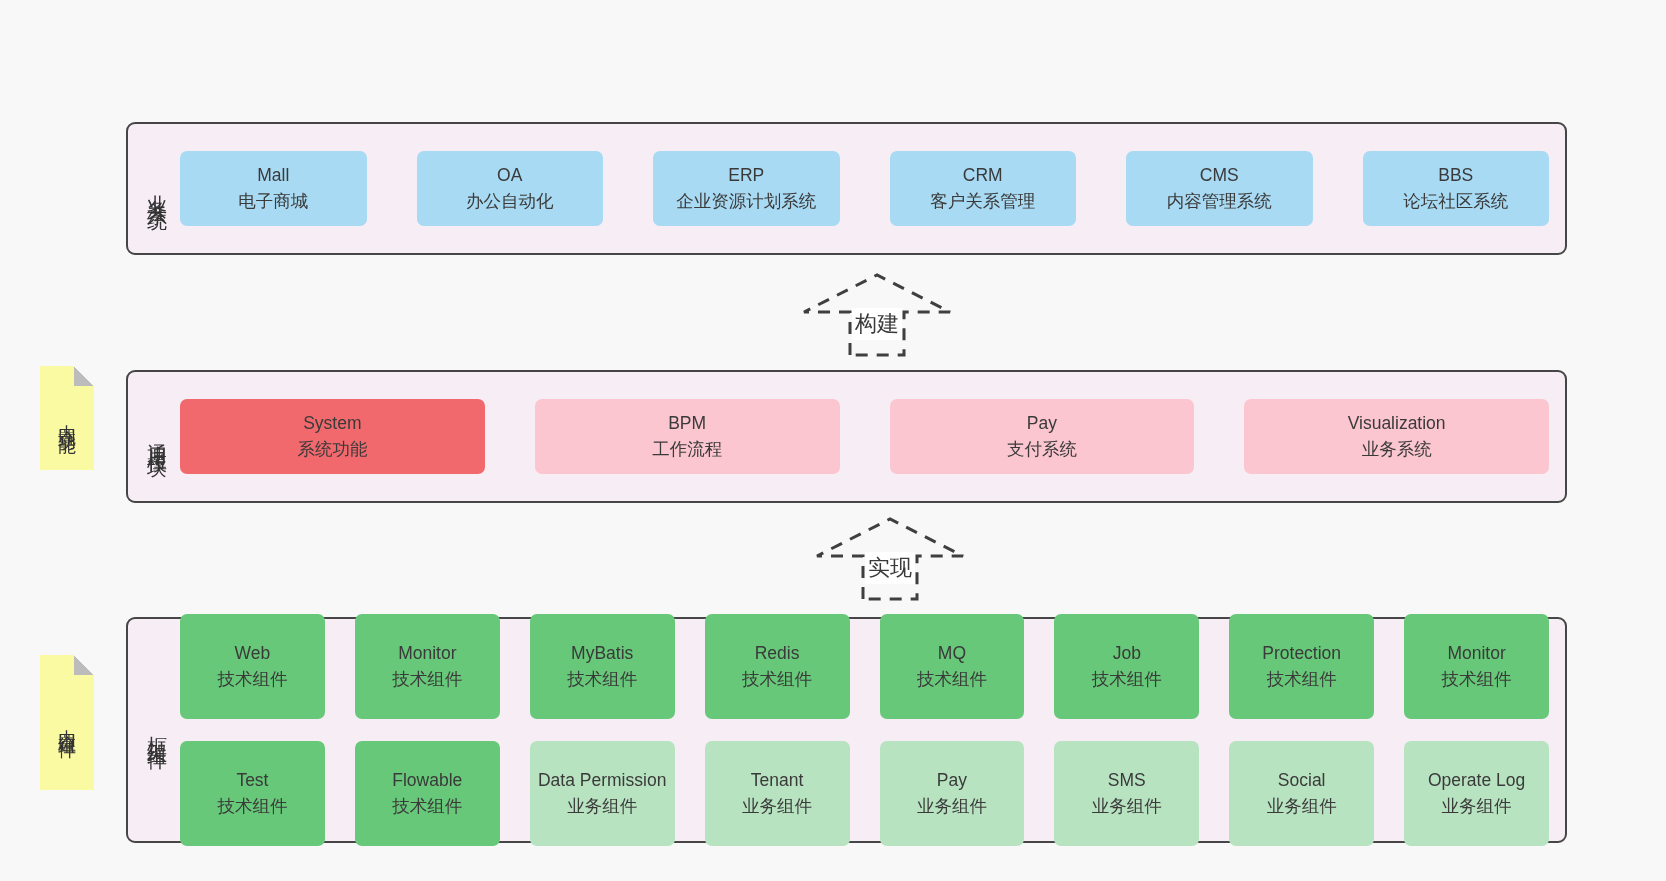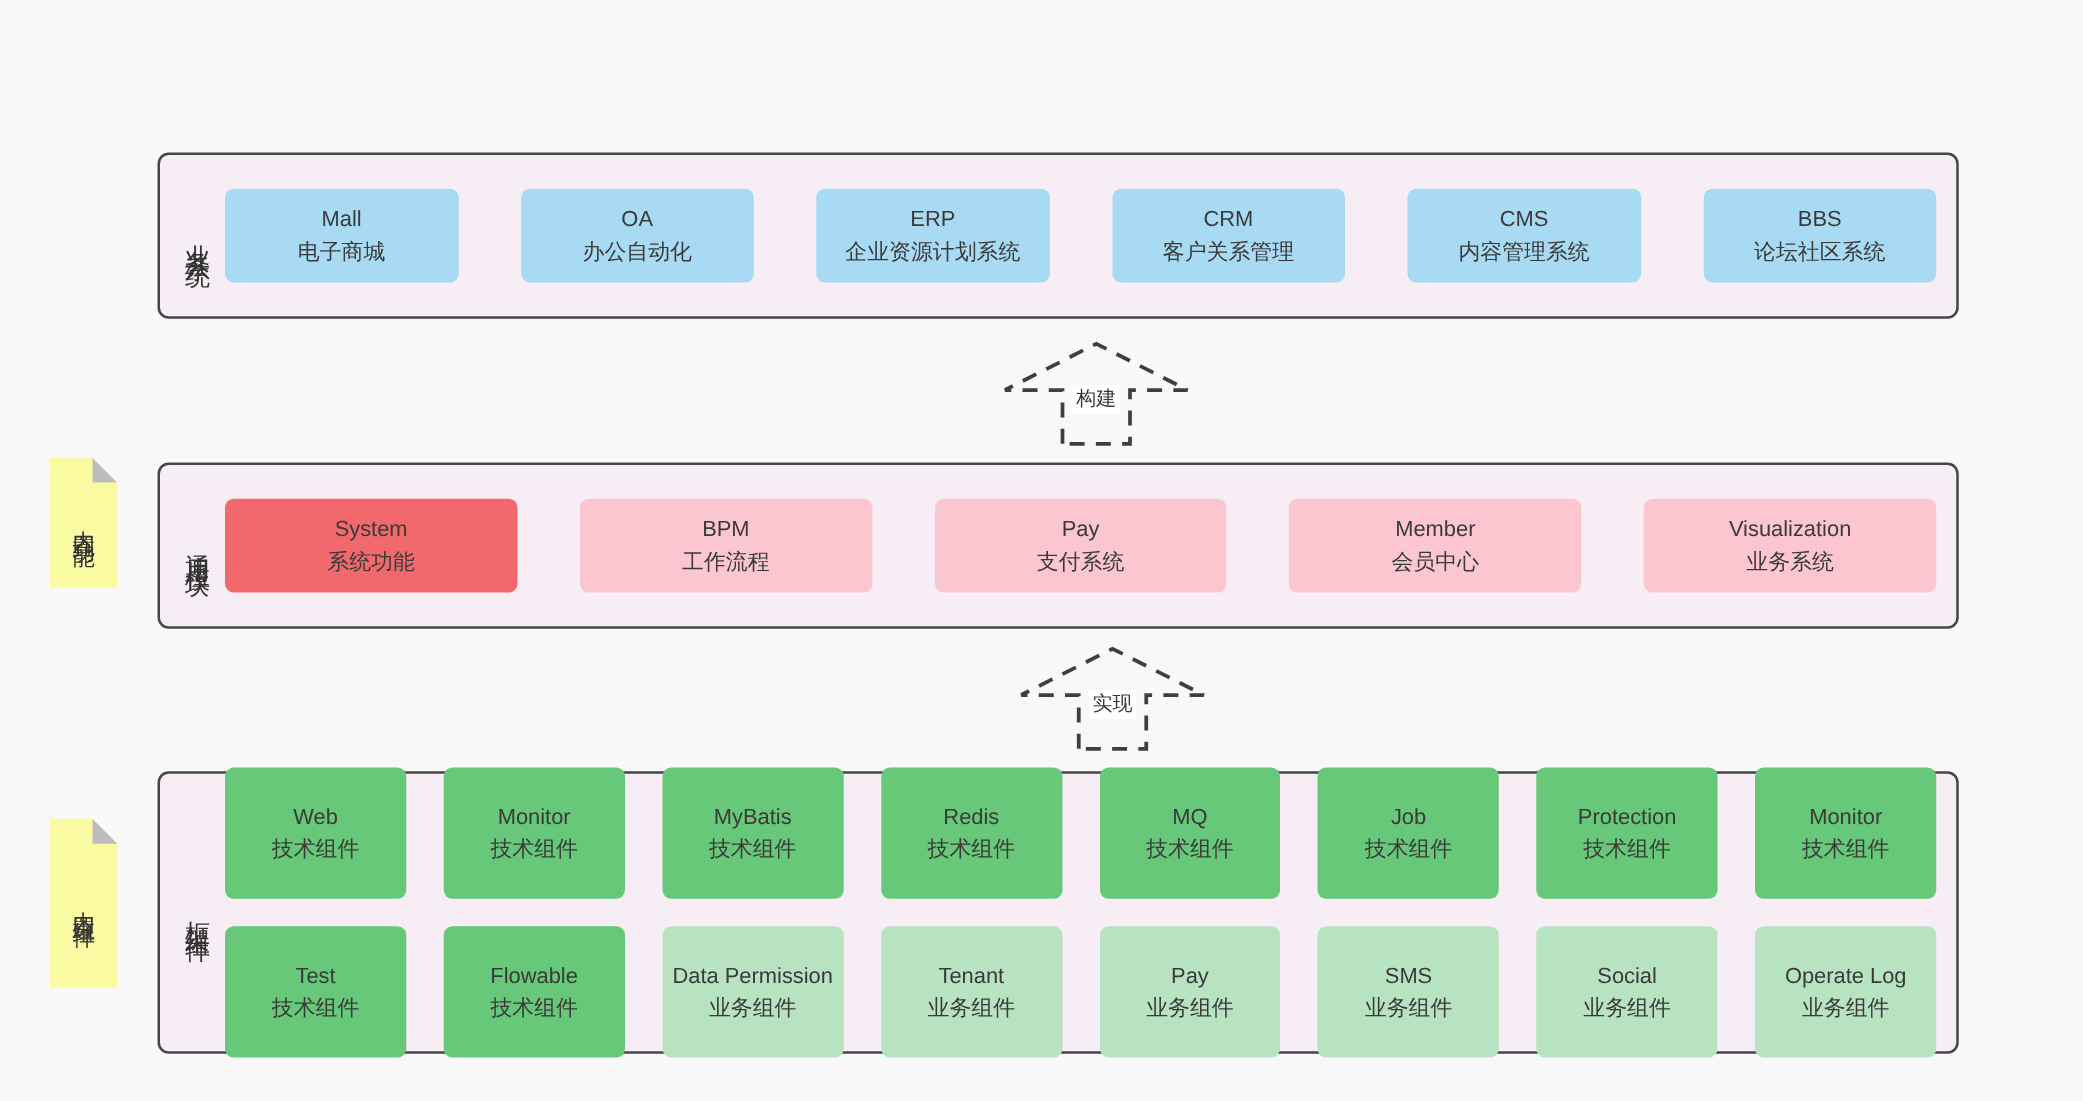--- a/index.html
+++ b/index.html
@@ -60,21 +60,21 @@
     writing-mode:vertical-lr;text-orientation:upright;
     font-size:18px;letter-spacing:4px;color:#333;
   }
   
   .block-arrow{position:absolute;width:150px;height:86px;z-index:0;}
   .arrow-1{left:802px;top:272px;}
   .arrow-2{left:815px;top:516px;}
   .block-arrow svg{position:absolute;left:0;top:0;}
   .arrow-label{
     position:absolute;left:50%;top:36px;transform:translateX(-50%);
-    background:#fff;padding:1px 3px;font-size:16px;color:#3a3a3a;white-space:nowrap;
+    background:#fff;padding:1px 3px;font-size:22px;color:#3a3a3a;white-space:nowrap;
   }
 </style>
 </head>
 <body>
 
 <div class="block-arrow arrow-1">
   <svg width="150" height="86" viewBox="0 0 150 86">
     <path d="M48,83 L48,40 L2,40 L75,3 L148,40 L102,40 L102,83 Z" fill="none" stroke="#3f3f3f" stroke-width="3" stroke-dasharray="12 9"></path>
   </svg>
   <span class="arrow-label">构建</span>
@@ -135,24 +135,20 @@
     </div>
     <div class="node pink">
       <div>BPM</div>
       <div>工作流程</div>
     </div>
     <div class="node pink">
       <div>Pay</div>
       <div>支付系统</div>
     </div>
     <div class="node pink">
-      <div>Member</div>
-      <div>会员中心</div>
-    </div>
-    <div class="node pink">
       <div>Visualization</div>
       <div>业务系统</div>
     </div>
   </div>
 </div>
 
 <div class="layer layer-3">
   <div class="layer-label">框架组件</div>
   <div class="grid-stack">
     <div class="grid-row">

